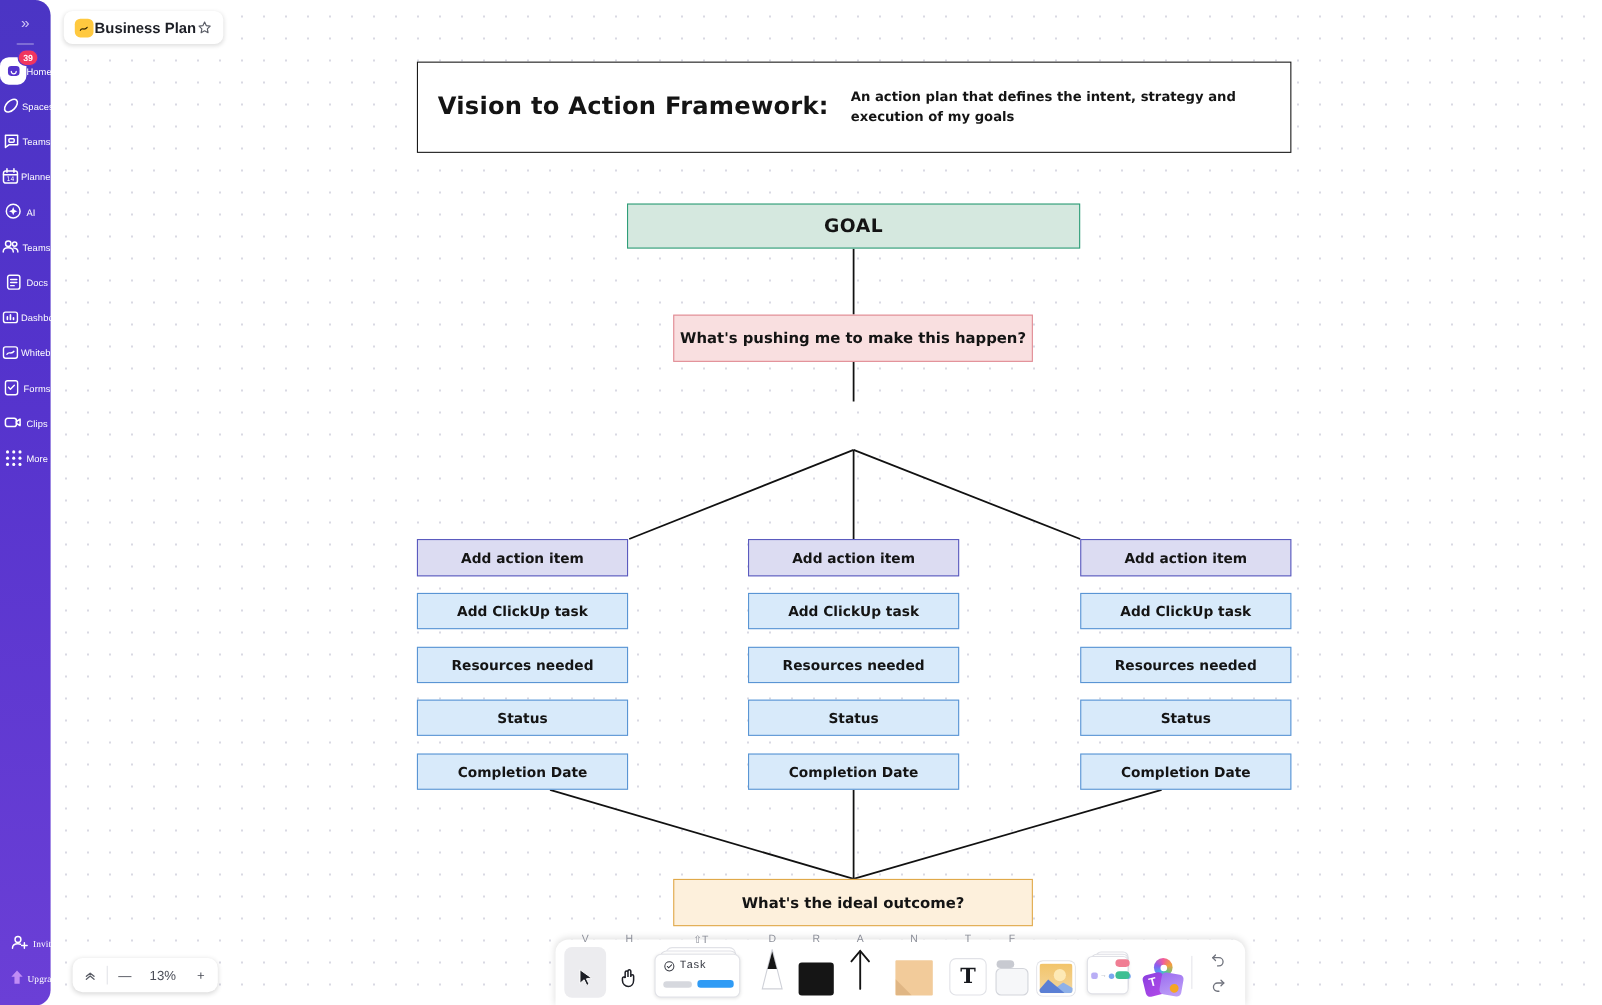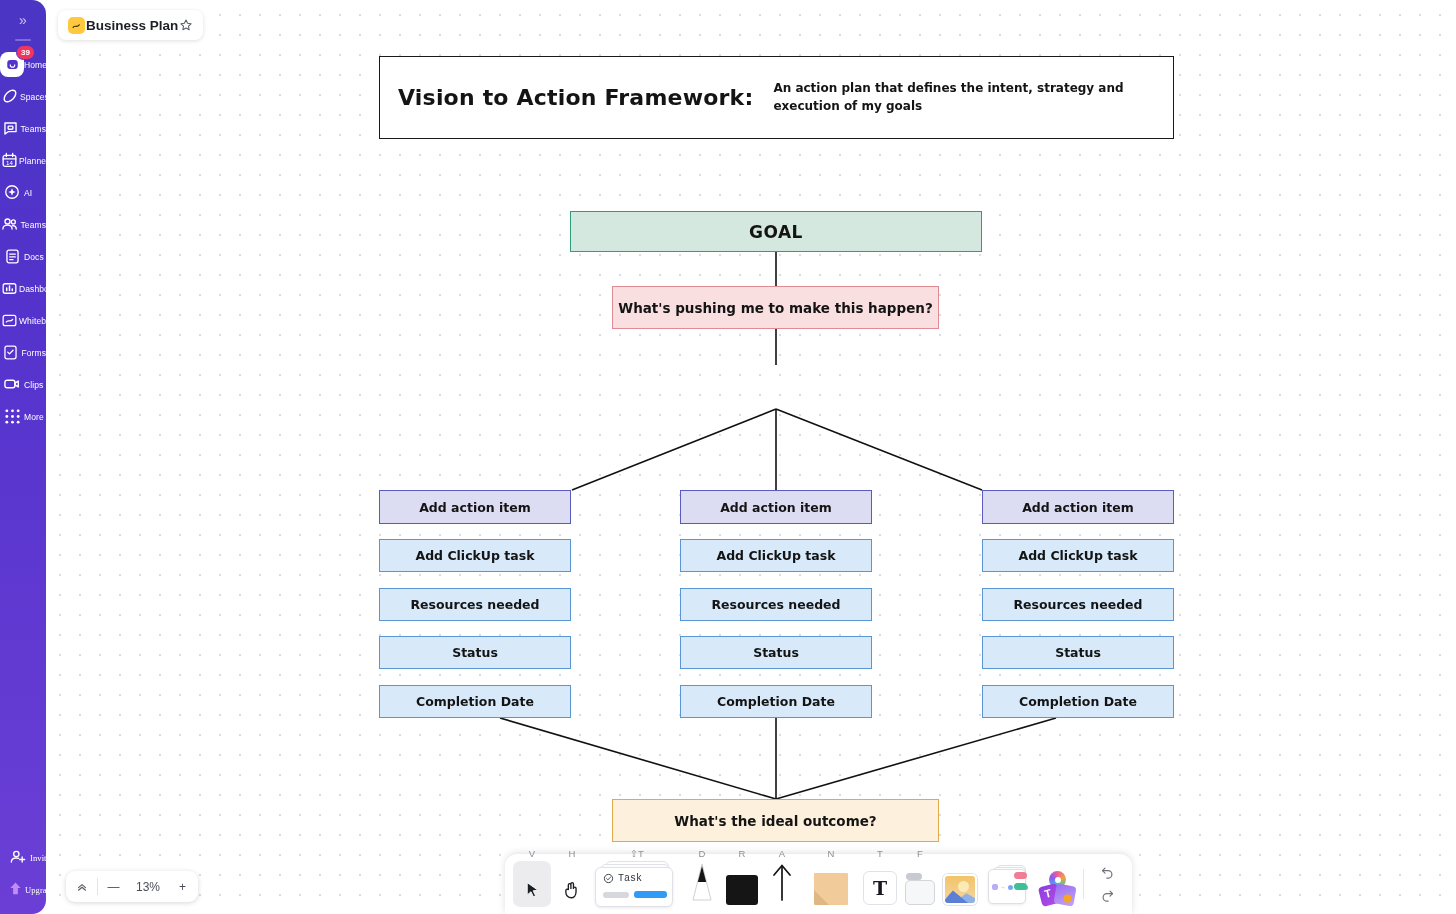--- a/index.html
+++ b/index.html
@@ -93,21 +93,20 @@
     background: #fff; border: 1.5px solid #1a1a1a;
     padding: 0 18px; gap: 20px; align-items: center;
   }
   #title-main { font-size: 22px; font-weight: bold; letter-spacing: .2px; white-space: nowrap; width:auto !important; }
   #title-sub  { font-size: 12px; font-weight: bold; line-height: 1.42; width:auto !important; max-width: 400px; }
 
   #goal-box {
     left: 524px; top: 185px; width: 412px; height: 41px;
     background: #d5e8df; border: 1.6px solid #2f9e79;
     justify-content: center;
-    margin-top: 26px;
   }
   #goal-box span { text-align:center; font-size: 17px; font-weight: bold; letter-spacing: .5px; }
 
   .pink-box { background: #f9dfe0; border: 1.5px solid #e08b93; }
   #push-box { left: 566px; top: 286px; width: 327px; height: 43px; }
   #how-box  { left: 566px; top: 365px; width: 327px; height: 44px; }
   .pink-box span { text-align:center; font-size: 13.5px; font-weight: bold; }
 
   .col-box { border: 1.3px solid #4a78c8; padding-left: 0; justify-content:center; }
   .col-box span { text-align:center; font-size: 12.5px; font-weight: bold; }

